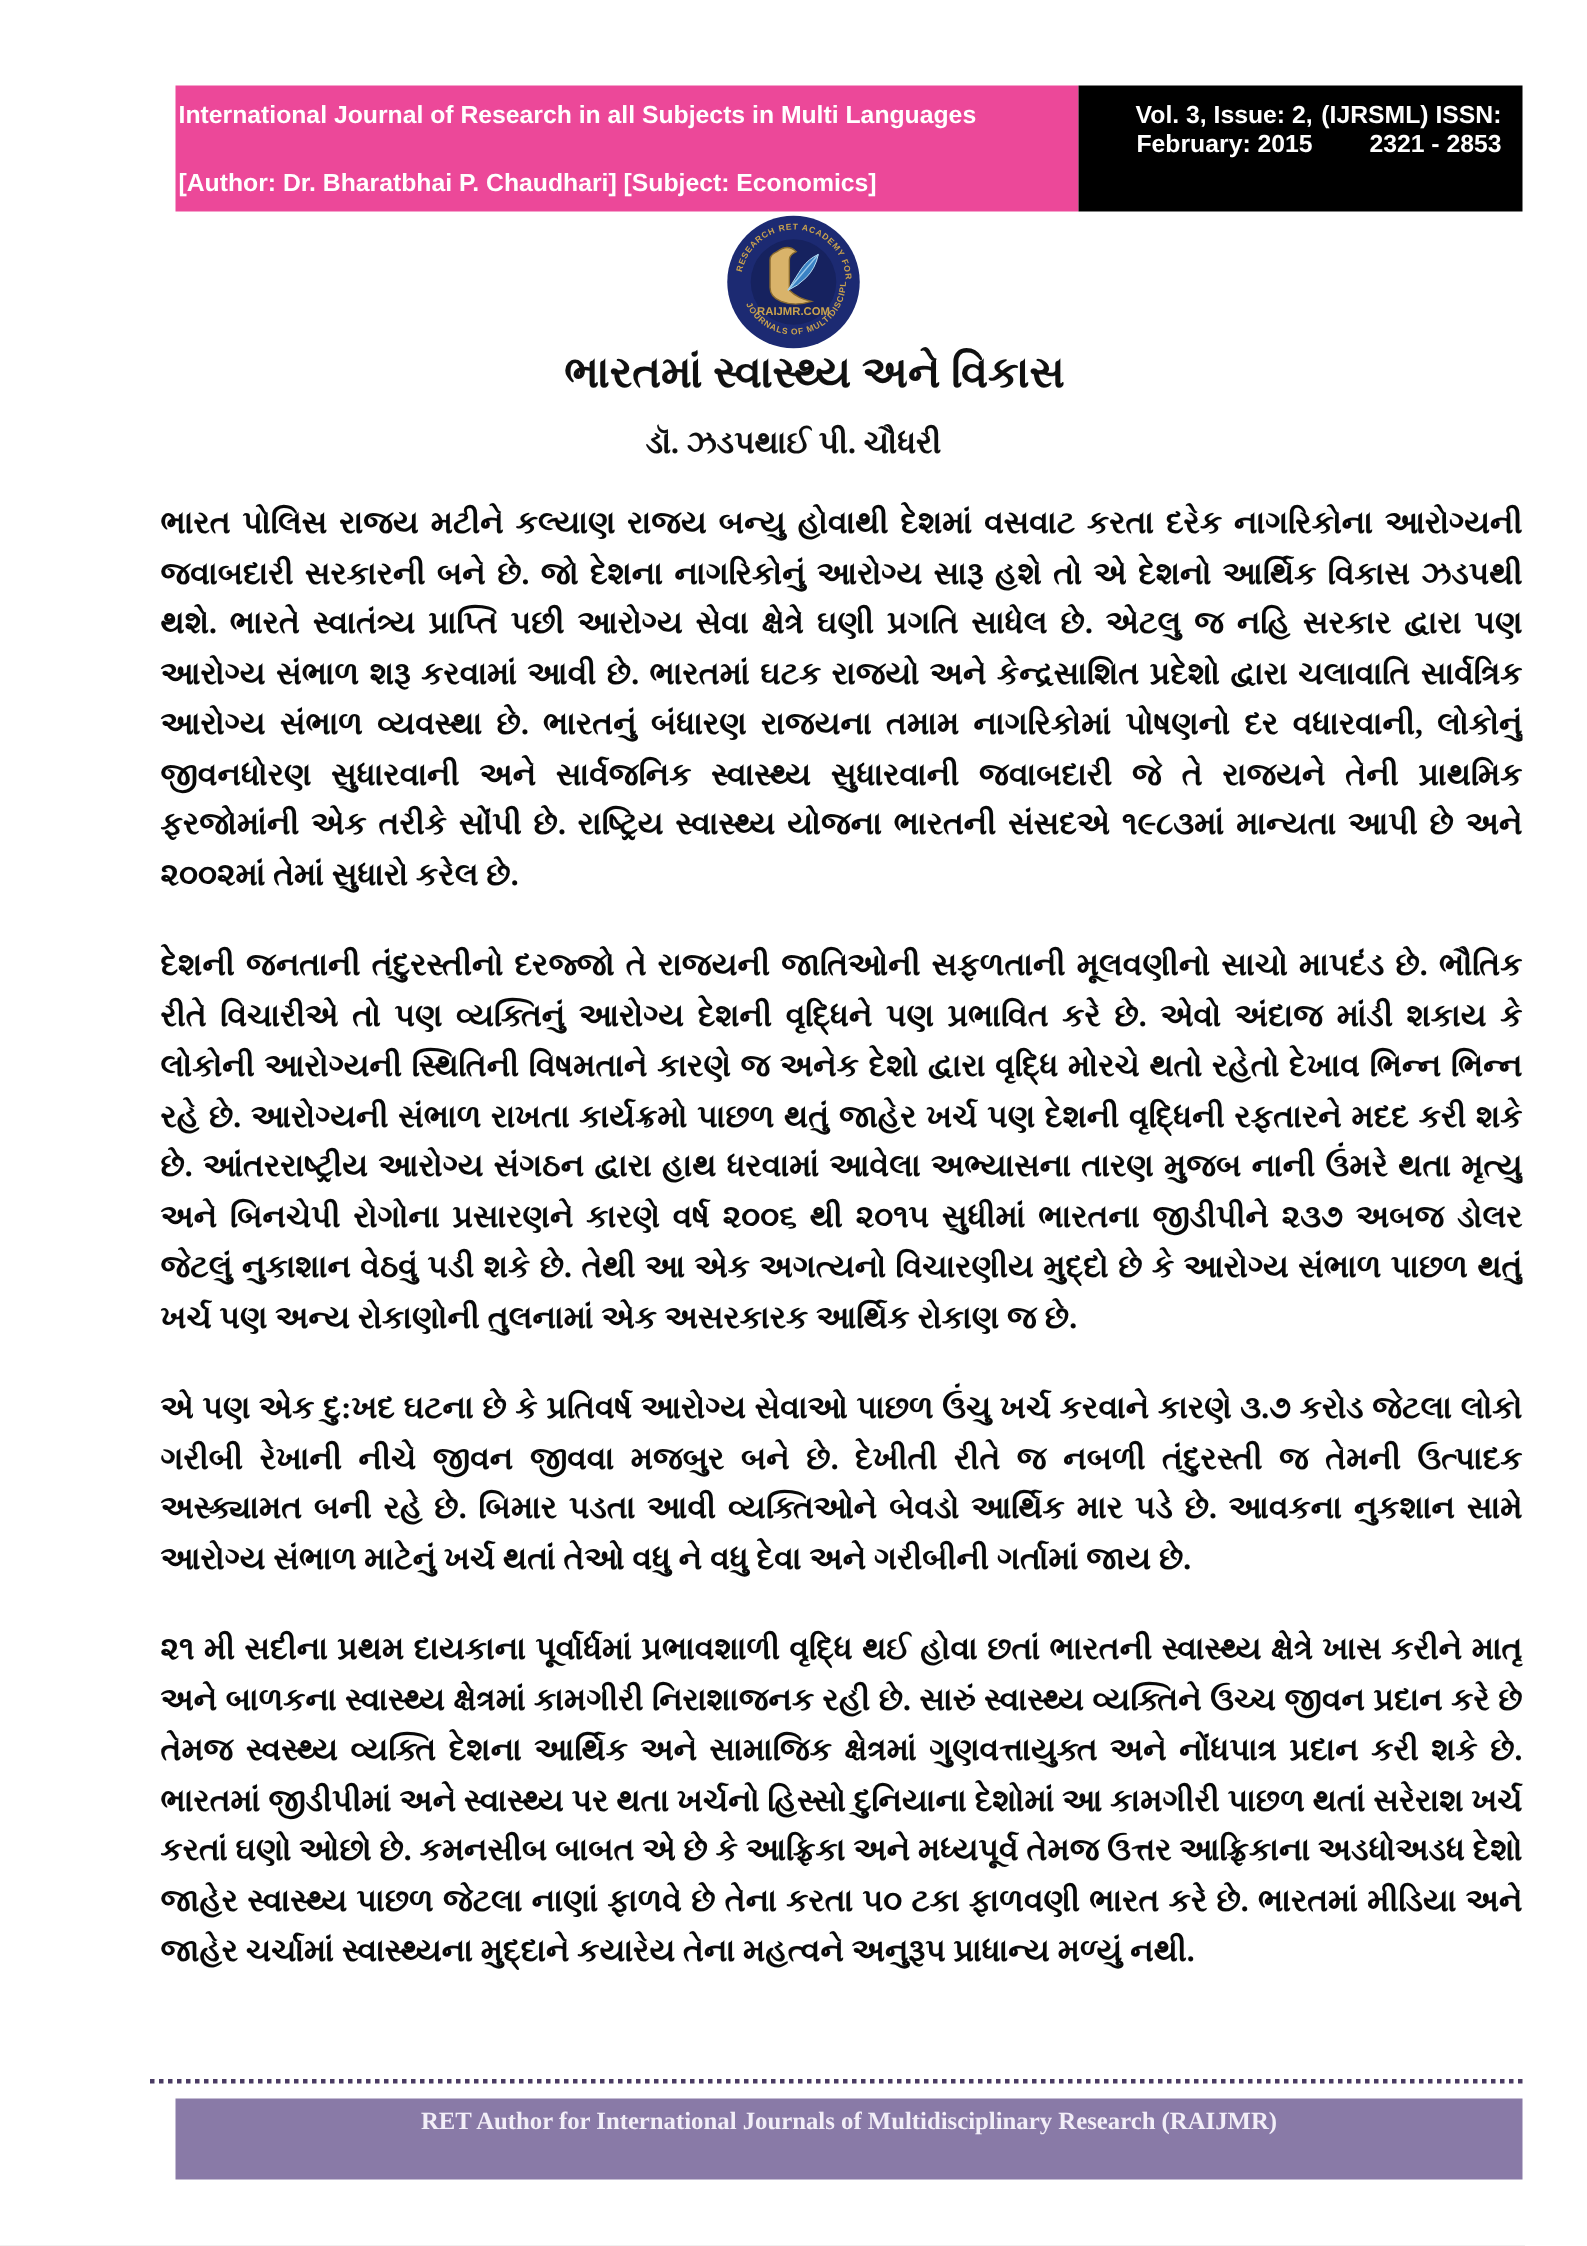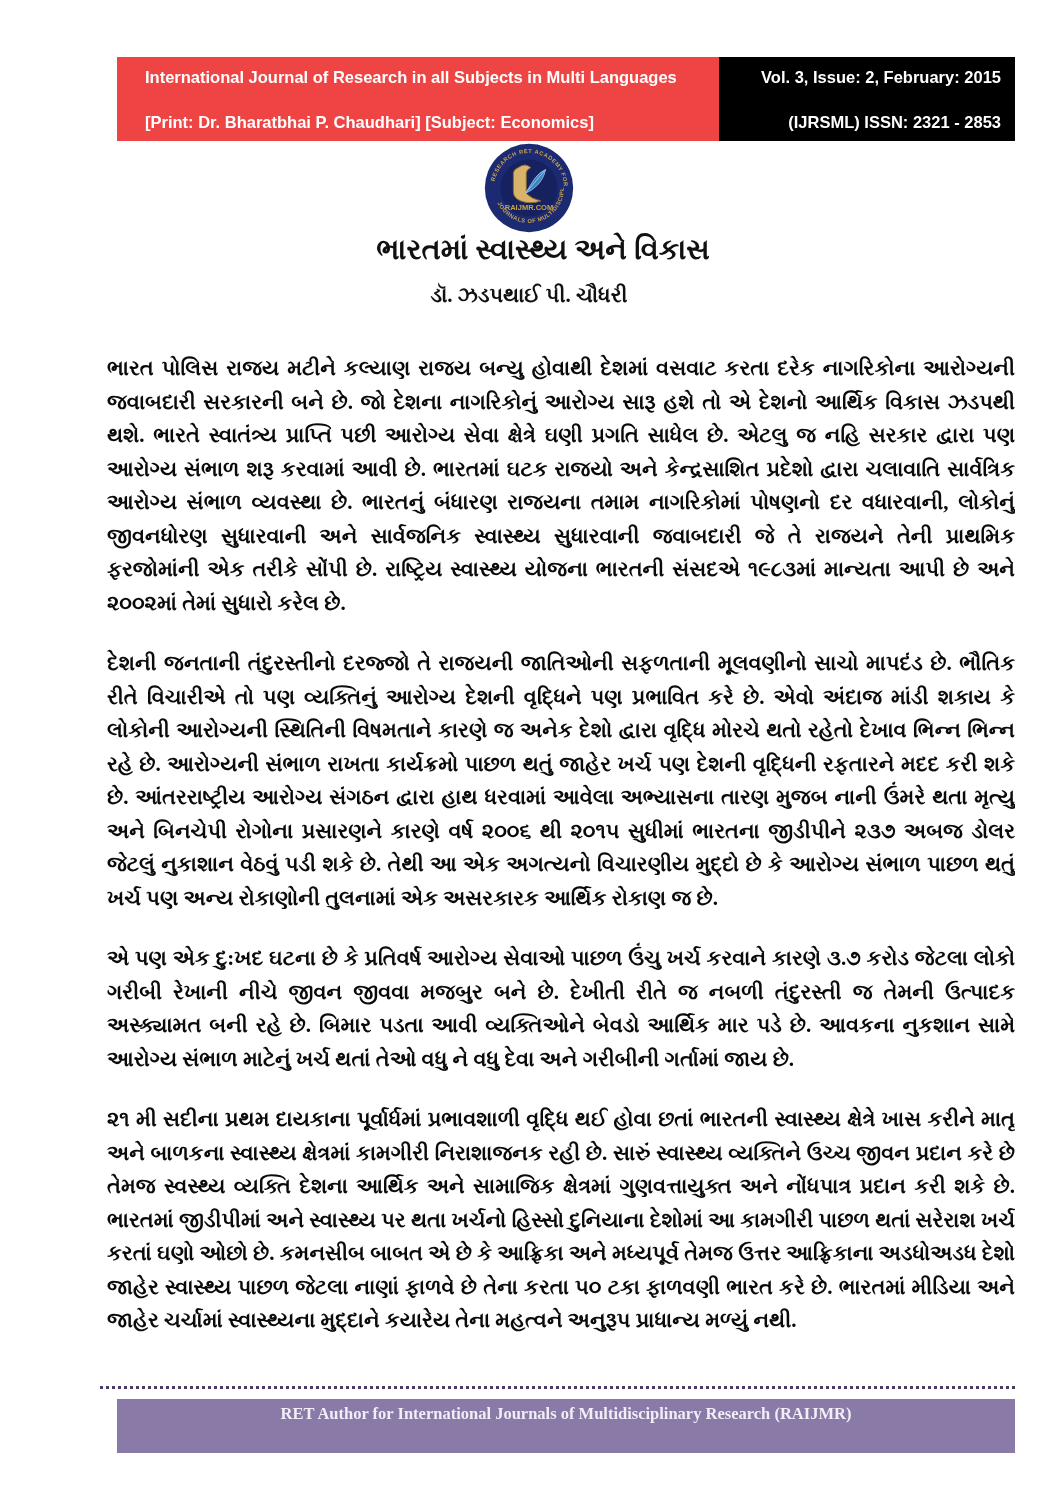--- a/index.html
+++ b/index.html
@@ -18,41 +18,40 @@
   .header {
     position: absolute;
     left: 117px;
     top: 57px;
     width: 898px;
     height: 84px;
     display: flex;
   }
   .hdr-left {
     flex: 1;
-    background: #ef4444;
+    background: #ec4899;
     color: #ffffff;
-    padding: 11px 15px 9px 28px;
+    padding: 11px 15px 9px 2px;
     font-family: "Liberation Sans", sans-serif;
     font-weight: bold;
     font-size: 16.5px;
     display: flex;
     flex-direction: column;
     justify-content: space-between;
   }
   .hdr-right {
     width: 296px;
     background: #000000;
     color: #ffffff;
     padding: 11px 14px 9px 14px;
     font-family: "Liberation Sans", sans-serif;
     font-weight: bold;
     font-size: 16.5px;
     text-align: right;
     display: flex;
-    flex-direction: column;
     justify-content: space-between;
   }
 
   
   .logo-wrap {
     position: absolute;
     left: 0;
     top: 142px;
     width: 1058px;
     text-align: center;
@@ -82,21 +81,20 @@
 
   
   .body-text {
     position: absolute;
     left: 107px;
     top: 332px;
     width: 908px;
     height: 1040px;
     overflow: hidden;
     color: #0a0a0a;
-    margin-top: 20px;
   }
   .body-text p {
     font-size: 21px;
     font-weight: 600;
     line-height: 33.5px;
     text-align: justify;
     margin-bottom: 27px;
   }
 
   
@@ -138,21 +136,21 @@
   }
 </style>
 </head>
 <body>
 
 <div class="page">
 
   <div class="header">
     <div class="hdr-left">
       <div>International Journal of Research in all Subjects in Multi Languages</div>
-      <div>[Print: Dr. Bharatbhai P. Chaudhari] [Subject:  Economics]</div>
+      <div>[Author: Dr. Bharatbhai P. Chaudhari] [Subject:  Economics]</div>
     </div>
     <div class="hdr-right">
       <div>Vol. 3, Issue: 2, February: 2015</div>
       <div>(IJRSML)  ISSN: 2321 - 2853</div>
     </div>
   </div>
 
   <div class="logo-wrap">
     <svg viewBox="0 0 100 100">
       <defs>

